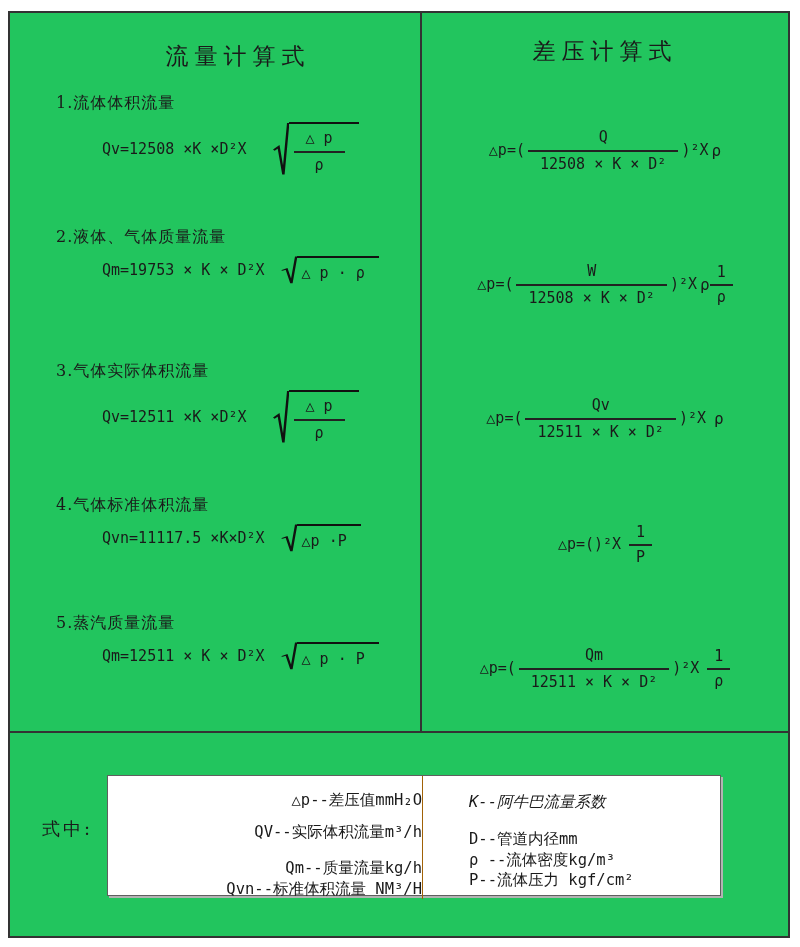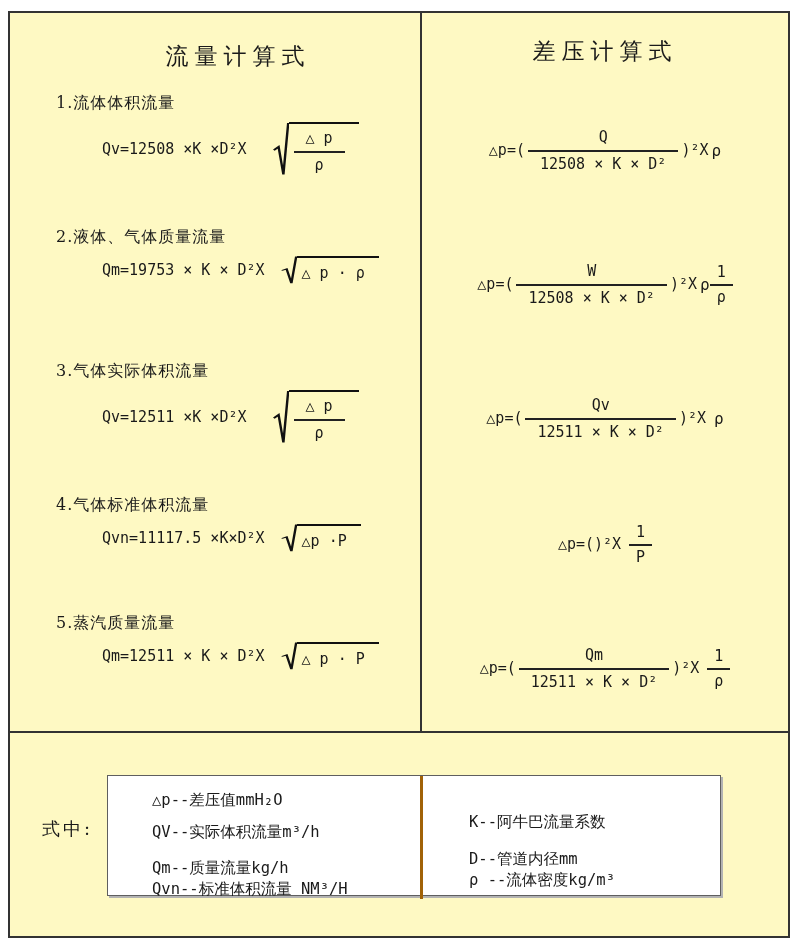--- a/index.html
+++ b/index.html
@@ -1,19 +1,19 @@
 <!DOCTYPE html>
 <html><head>
 <meta charset="utf-8">
 <style>
   * { margin:0; padding:0; box-sizing:border-box; }
   body { background:#e8e8e8; font-family:"DejaVu Serif", serif; color:#1a1a1a; }
   .page { position:relative; width:800px; height:947px; background:#ffffff; overflow:hidden; }
   .outer { position:absolute; left:8px; top:11px; width:782px; height:927px;
-           border:2px solid #333; background:#fef9c3; }
+           border:2px solid #333; background:#22c55e; }
 
   
   .top { display:grid; grid-template-columns:412px 1fr;
          grid-template-rows:70px 134px 134px 134px 118px 130px;
          border-bottom:2px solid #333; height:720px; }
   .lcell { border-right:2px solid #333; padding:10px 0 0 46px; }
   .rcell { display:flex; align-items:center; justify-content:center; }
   .hcell { display:flex; align-items:center; justify-content:center; }
   .htitle { font-size:23px; letter-spacing:6px; padding-top:6px; }
 
@@ -41,25 +41,25 @@
   .rformula { display:inline-flex; align-items:center; }
   .tail { margin-left:3px; font-size:16px; }
   .mlsm { margin-left:8px; }
 
   
   .bottom { position:relative; height:203px; }
   .where { position:absolute; left:32px; top:84px; font-size:18px; letter-spacing:3px; }
   .legend-box { position:absolute; left:97px; top:42px; width:614px; height:121px;
                 border:1px solid #5f5f5f; box-shadow:2px 2px 0 #b3b3b3; background:#fff;
                 display:grid; grid-template-columns:315px 1fr; }
-  .legend-left { border-right:3px solid #a16207; padding:8px 8px 0 44px; }
+  .legend-left { border-right:1px solid #a16207; padding:8px 0 0 44px;text-align:right; }
   .legend-right { padding:8px 0 0 46px; }
   .legend-item { font-size:15.5px; line-height:20px; font-family:"DejaVu Sans Mono", monospace; white-space:pre; }
   .ll0 { margin-top:6px; } .ll1 { margin-top:16px; } .ll2 { margin-top:12px; } .ll3 { margin-top:1px; }
-  .rl0 { margin-top:28px; } .rl1 { margin-top:17px; } .rl2 { margin-top:1px; } .rl3 { margin-top:0; }
+  .rl0 { margin-top:8px;font-style:italic; } .rl1 { margin-top:17px; } .rl2 { margin-top:1px; } .rl3 { margin-top:0; }
 </style>
 </head>
 <body>
 
 <div class="page">
   <div class="outer">
 
     <div class="top">
 
       <div class="lcell hcell">
@@ -234,18 +234,19 @@
         <div class="legend-left">
           <div class="legend-item ll0">△p--差压值mmH₂O</div>
           <div class="legend-item ll2">QV--实际体积流量m³/h</div>
           <div class="legend-item ll1">Qm--质量流量kg/h</div>
           <div class="legend-item ll3">Qvn--标准体积流量 NM³/H</div>
         </div>
         <div class="legend-right">
           <div class="legend-item rl0">K--阿牛巴流量系数</div>
           <div class="legend-item rl1">D--管道内径mm</div>
           <div class="legend-item rl2">ρ --流体密度kg/m³</div>
+          <div class="legend-item rl3">P--流体压力 kgf/cm²</div>
         </div>
       </div>
     </div>
 
   </div>
 </div>
 
 </body></html>

